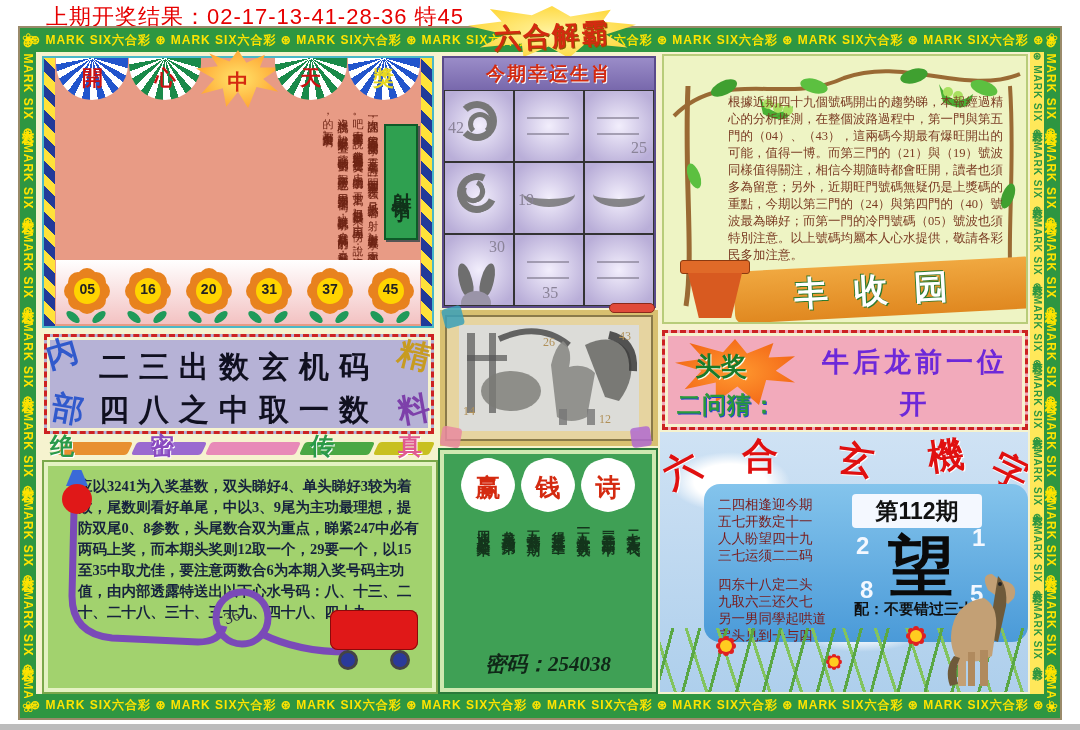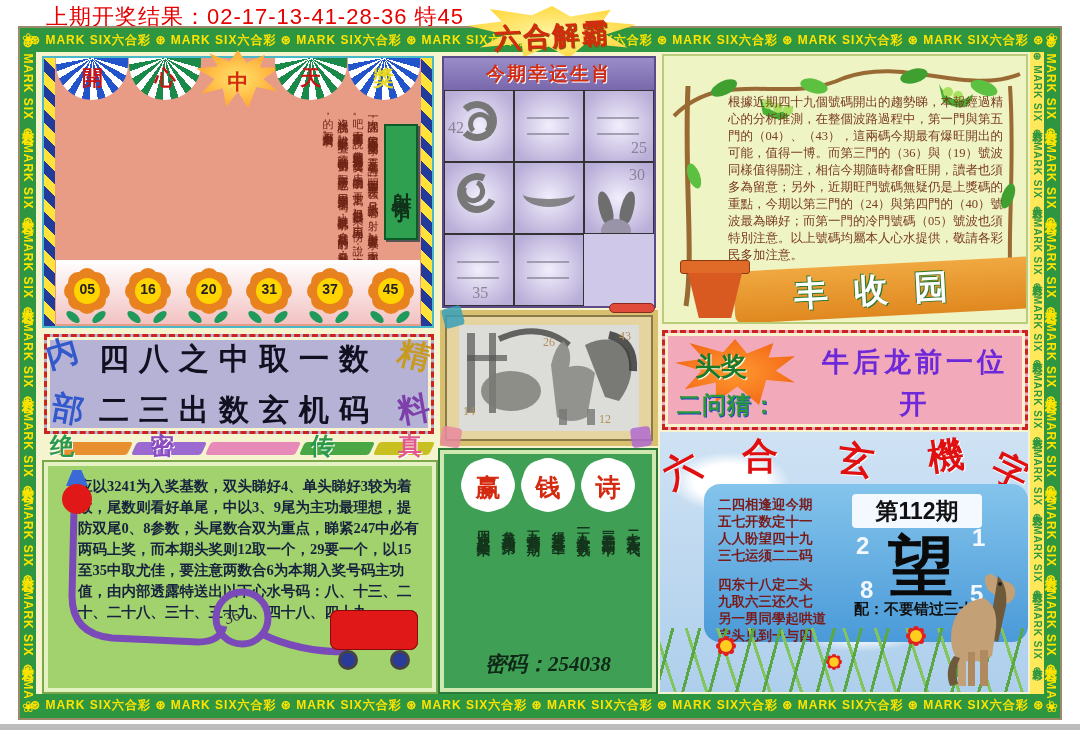--- a/index.html
+++ b/index.html
@@ -118,21 +118,21 @@
   .medal span { position:absolute; left:0; right:0; top:9px; text-align:center; font-size:25px; font-weight:bold; color:#d42a10; font-family:"Liberation Serif", serif; }
   .poem .vlines { position:absolute; left:10px; right:10px; top:66px; height:136px; writing-mode:vertical-rl; display:flex; flex-direction:column; color:#14351c; font-family:"Liberation Serif", serif; font-size:13.5px; font-weight:bold; letter-spacing:2px; }
   .poem .vlines div { margin-left:7px; }
   .poem .pass { position:absolute; left:0; right:0; bottom:10px; text-align:center; font-size:21px; font-weight:bold; font-style:italic; color:#102818; font-family:"Liberation Serif", serif; }
 
   
   .word { position:absolute; left:660px; top:432px; width:368px; height:260px; background:linear-gradient(#cfe2f4,#aecfec); overflow:hidden; }
   .word .cloud { position:absolute; background:radial-gradient(closest-side,#ffffff 60%,rgba(255,255,255,0)); border-radius:50%; }
   .word .tch { position:absolute; font-size:36px; font-weight:bold; color:#e01010; font-family:"Liberation Serif", serif; text-shadow:1px 1px 0 #ffffff; }
   .bluebox { position:absolute; left:44px; top:52px; width:324px; height:158px; background:linear-gradient(#84c4ec,#4a9ad8); border-radius:16px; }
-  .bluebox .verse { position:absolute; left:14px; font-size:13.5px; font-weight:bold; color:#7a1a1a; line-height:17px; white-space:pre-line; font-family:"Liberation Serif", serif; }
+  .bluebox .verse { position:absolute; left:14px; font-size:13.5px; font-weight:normal; color:#7a1a1a; line-height:17px; white-space:pre-line; font-family:"Liberation Serif", serif; }
   .bluebox .v1 { top:12px; } .bluebox .v2 { top:92px; }
   .issue { position:absolute; left:148px; top:10px; width:130px; height:34px; background:#f4f8ff; border-radius:4px; text-align:center; font-size:23px; font-weight:bold; color:#111111; line-height:34px; }
   .bigch { position:absolute; left:172px; top:38px; width:90px; text-align:center; font-size:66px; font-weight:bold; color:#0a0a0a; font-family:"Liberation Serif", serif; }
   .cnum { position:absolute; font-size:24px; font-weight:bold; color:#f4f8ff; }
   .match { position:absolute; left:150px; top:116px; font-size:15px; font-weight:bold; color:#101010; font-family:"Liberation Serif", serif; }
   .grass { position:absolute; left:0; right:0; bottom:0; height:64px; background:repeating-linear-gradient(105deg,rgba(0,0,0,0) 0 11px,#5aa844 11px 14px,rgba(0,0,0,0) 14px 26px),repeating-linear-gradient(72deg,rgba(0,0,0,0) 0 13px,#82c45e 13px 16px,rgba(0,0,0,0) 16px 30px); }
   .gflower { position:absolute; width:12px; height:12px; border-radius:50%; background:#ffcc20; box-shadow:0 -7px 0 -3px #e02020,0 7px 0 -3px #e02020,7px 0 0 -3px #e02020,-7px 0 0 -3px #e02020,5px 5px 0 -3px #e02020,-5px 5px 0 -3px #e02020,5px -5px 0 -3px #e02020,-5px -5px 0 -3px #e02020; }
   .horse { position:absolute; right:4px; bottom:2px; }
 
   .botline { position:absolute; left:0; right:0; bottom:0; height:6px; background:#bcbcbc; }
@@ -222,20 +222,24 @@
         </div>
       <div class="zcell">
           <div class="linesh"></div>
         </div>
       <div class="zcell">
           <div class="linesh"></div>
           <span class="num n-br">25</span>
         </div>
       <div class="zcell">
           <div class="spiral" style="transform:rotate(160deg);"></div>
+        </div>
+      <div class="zcell">
+          <div class="arcshape"></div>
+          <span class="num n-lm">19</span>
         </div>
       <div class="zcell">
           <div class="arcshape"></div>
         </div>
       <div class="zcell rabbit">
           <div class="e1"></div>
           <div class="e2"></div>
           <div class="hd2"></div>
           <span class="num n-tr">30</span>
         </div>
@@ -261,31 +265,31 @@
       <ellipse cx="30" cy="120" rx="13" ry="6" fill="#5cc040" transform="rotate(70 30 120)"></ellipse>
       <ellipse cx="344" cy="140" rx="13" ry="6" fill="#3fa030" transform="rotate(110 344 140)"></ellipse>
       <path d="M95,40 q14,26 34,10 q-4,22 -30,8 z" fill="#4ab034"></path>
       <circle cx="104" cy="48" r="5" fill="#a8e060"></circle>
         <circle cx="114" cy="52" r="5" fill="#a8e060"></circle>
         <circle cx="124" cy="54" r="5" fill="#a8e060"></circle>
       <path d="M275,28 q14,26 34,10 q-4,22 -30,8 z" fill="#4ab034"></path>
       <circle cx="284" cy="36" r="5" fill="#a8e060"></circle>
         <circle cx="294" cy="40" r="5" fill="#a8e060"></circle>
     </svg>
-    <div class="para">根據近期四十九個號碼開出的趨勢睇，本報經過精心的分析推測，在整個波路過程中，第一門與第五門的（04）、（43），這兩碼今期最有爆旺開出的可能，值得一博。而第三門的（36）與（19）號波同樣值得關注，相信今期隨時都會旺開，讀者也須多為留意；另外，近期旺門號碼無疑仍是上獎碼的重點，今期以第三門的（24）與第四門的（40）號波最為睇好；而第一門的冷門號碼（05）號波也須特別注意。以上號碼均屬本人心水提供，敬請各彩民多加注意。</div>
+    <div class="para">根據近期四十九個號碼開出的趨勢睇，本報經過精心的分析推測，在整個波路過程中，第一門與第五門的（04）、（43），這兩碼今期最有爆旺開出的可能，值得一博。而第三門的（21）與（19）號波同樣值得關注，相信今期隨時都會旺開，讀者也須多為留意；另外，近期旺門號碼無疑仍是上獎碼的重點，今期以第三門的（24）與第四門的（40）號波最為睇好；而第一門的冷門號碼（05）號波也須特別注意。以上號碼均屬本人心水提供，敬請各彩民多加注意。</div>
     <div class="banner"><span>丰收园</span></div>
     <div class="pot">
         <div class="rim"></div>
         <div class="body"></div>
       </div>
   </div>
 
   <div class="mystery">
+    <div class="l l1">二三出数玄机码</div>
     <div class="l l2">四八之中取一数</div>
-    <div class="l l1">二三出数玄机码</div>
   </div>
   <span class="deco-ch" style="left:46px;top:332px;color:#2a55cc;transform:rotate(-16deg);">内</span>
   <span class="deco-ch" style="left:52px;top:388px;color:#2a55cc;transform:rotate(10deg);">部</span>
   <span class="deco-ch" style="left:398px;top:334px;color:#c89a18;transform:rotate(14deg);">精</span>
   <span class="deco-ch" style="left:398px;top:388px;color:#7a3aa8;transform:rotate(-10deg);">料</span>
 
   <div class="pic">
     <div class="sketch">
       <svg width="188" height="104" viewBox="0 0 188 104">
         <rect x="8" y="8" width="8" height="80" fill="#555" opacity=".7"></rect>

